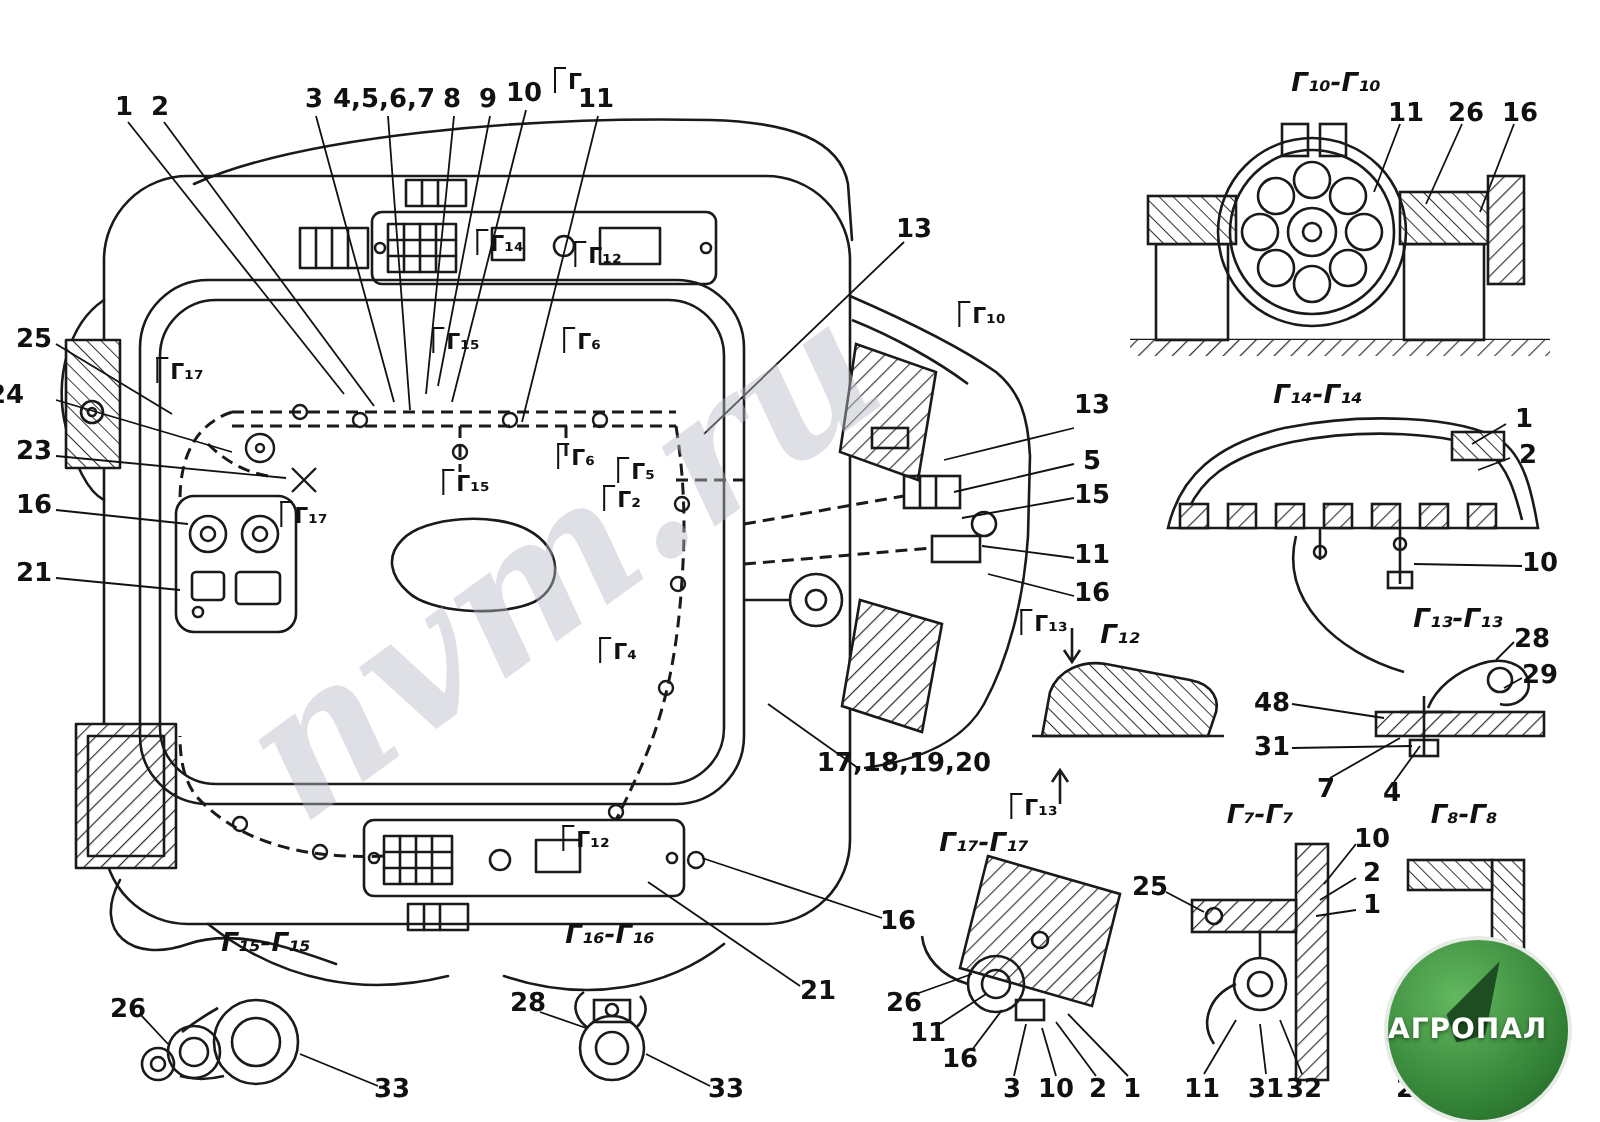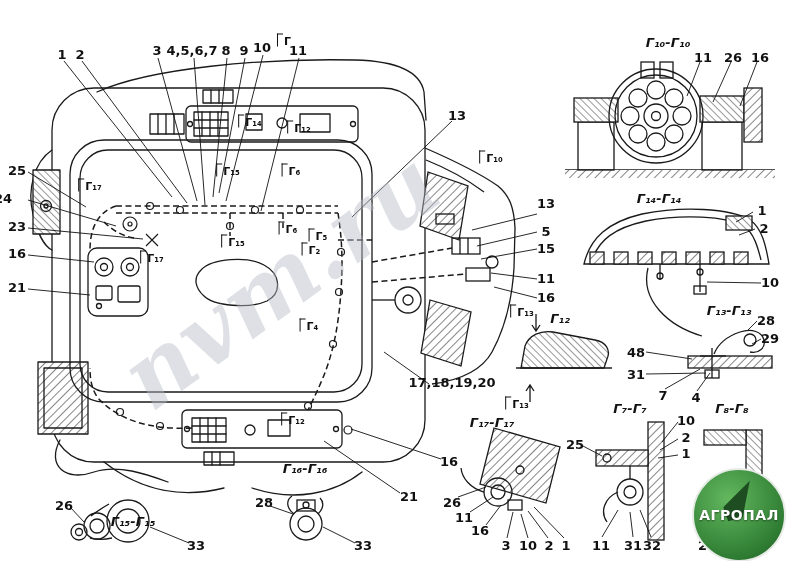--- a/index.html
+++ b/index.html
@@ -14,21 +14,21 @@
   .callout-layer{position:absolute;inset:0;}
   .callout{position:absolute;transform:translate(-50%,-50%);font-weight:bold;
     color:#111;white-space:nowrap;line-height:1;}
   .callout.num{font-size:13px;}
   .callout.header{font-size:13px;font-style:italic;}
   .callout.mark{font-size:11px;padding-left:7px;}
   .callout.mark::before{content:"";position:absolute;left:0;top:-2px;width:5px;height:12px;
     border-left:1.6px solid #111;border-top:1.6px solid #111;}
   .logo{position:absolute;left:692px;top:468px;width:90px;height:90px;border-radius:50%;
     background:radial-gradient(circle at 38% 32%, #63b85f, #2f7d33 70%, #225c26);
-    border:2px solid #e6ebe6;display:flex;align-items:center;justify-content:center;}
+    border:2px solid #e6ebe6;display:flex;align-items:center;}
   .logo-nib{position:absolute;left:34px;top:8px;width:22px;height:46px;background:#1d4d20;
     clip-path:polygon(50% 0, 100% 78%, 50% 100%, 0 78%);transform:rotate(28deg);}
   .logo-text{position:relative;color:#fff;font-weight:bold;font-size:14px;letter-spacing:.5px;
     text-shadow:0 1px 2px rgba(0,0,0,.45);}
 </style>
 </head>
 <body>
 
 <div class="stage">
 
@@ -357,21 +357,21 @@
       <div class="callout num" style="left: 196px; top: 545px;">33</div>
       <div class="callout num" style="left: 264px; top: 502px;">28</div>
       <div class="callout num" style="left: 363px; top: 545px;">33</div>
       <div class="callout header" style="left: 668px; top: 42px;">Г₁₀-Г₁₀</div>
       <div class="callout header" style="left: 659px; top: 198px;">Г₁₄-Г₁₄</div>
       <div class="callout header" style="left: 729px; top: 310px;">Г₁₃-Г₁₃</div>
       <div class="callout header" style="left: 560px; top: 318px;">Г₁₂</div>
       <div class="callout header" style="left: 630px; top: 408px; text-align: right;">Г₇-Г₇</div>
       <div class="callout header" style="left: 732px; top: 408px; text-align: center;">Г₈-Г₈</div>
       <div class="callout header" style="left: 492px; top: 422px;">Г₁₇-Г₁₇</div>
-      <div class="callout header" style="left: 113px; top: 521px; padding-left: 40px;">Г₁₅-Г₁₅</div>
+      <div class="callout header" style="left: 113px; top: 472px; padding-left: 40px;">Г₁₅-Г₁₅</div>
       <div class="callout header" style="left: 305px; top: 468px;">Г₁₆-Г₁₆</div>
       <div class="callout mark" style="left: 284px; top: 41px;">Г</div>
       <div class="callout mark" style="left: 250px; top: 122px;">Г₁₄</div>
       <div class="callout mark" style="left: 299px; top: 128px;">Г₁₂</div>
       <div class="callout mark" style="left: 90px; top: 186px;">Г₁₇</div>
       <div class="callout mark" style="left: 228px; top: 171px;">Г₁₅</div>
       <div class="callout mark" style="left: 291px; top: 171px;">Г₆</div>
       <div class="callout mark" style="left: 152px; top: 258px;">Г₁₇</div>
       <div class="callout mark" style="left: 233px; top: 242px;">Г₁₅</div>
       <div class="callout mark" style="left: 288px; top: 229px;">Г₆</div>

